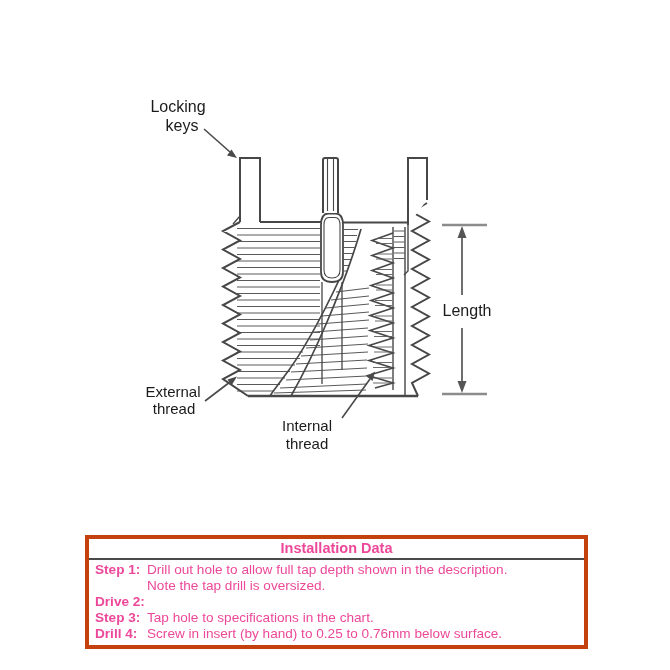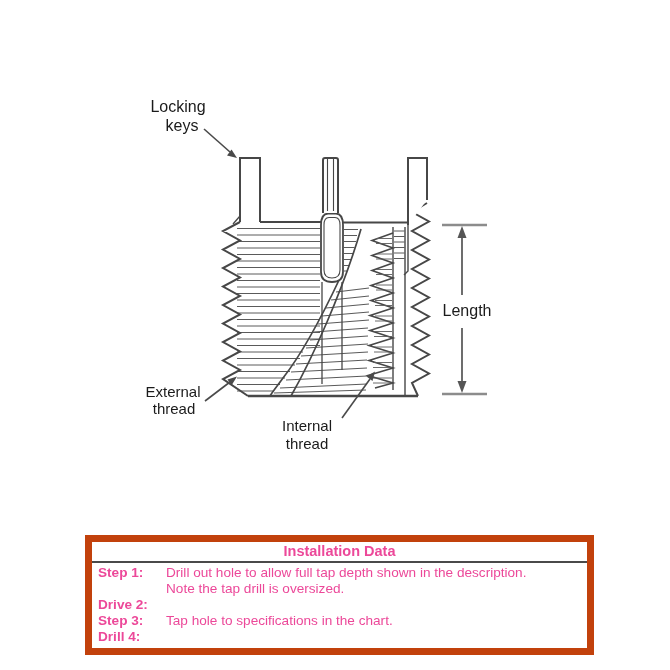--- a/index.html
+++ b/index.html
@@ -3,25 +3,25 @@
 <meta charset="utf-8">
 <style>
   html,body{margin:0;padding:0;background:#fff;}
   .canvas{position:relative;width:670px;height:670px;background:#ffffff;overflow:hidden;
           font-family:"Liberation Sans", sans-serif;color:#ec4899;}
   .diagram-svg{position:absolute;left:0;top:0;width:670px;height:670px;}
   .svg-label{font-family:"Liberation Sans", sans-serif;font-size:16px;fill:#1b1b1b;}
   .svg-label.small{font-size:15px;}
 
   .install-table{position:absolute;left:85px;top:535px;width:495px;
-                 border:7px solid #c2410c;background:#fff;}
+                 border:4px solid #c2410c;background:#fff;}
   .install-table-header{font-weight:bold;font-size:14.5px;text-align:center;
                         padding:1px 0 2px 0;border-bottom:2px solid #4a4a4a;}
   .install-table-body{padding:2px 2px 3px 6px;font-size:13.6px;line-height:16px;}
-  .step-row{display:flex;align-items:flex-start;gap:16px;}
+  .step-row{display:flex;align-items:flex-start;}
   .step-label{font-weight:bold;flex:0 0 52px;white-space:nowrap;}
   .step-text{flex:1;}
 </style>
 </head>
 <body>
 
 <div class="canvas">
 
   <svg class="diagram-svg" viewBox="0 0 670 670">
 
@@ -125,17 +125,18 @@
       </div>
       <div class="step-row">
         <span class="step-label">Drive 2:</span>
       </div>
       <div class="step-row">
         <span class="step-label">Step 3:</span>
         <span class="step-text">Tap hole to specifications in the chart.</span>
       </div>
       <div class="step-row">
         <span class="step-label">Drill 4:</span>
+        <span class="step-text">Screw in insert (by hand) to 0.25 to 0.76mm below surface.</span>
       </div>
     </div>
   </div>
 
 </div>
 
 </body></html>

